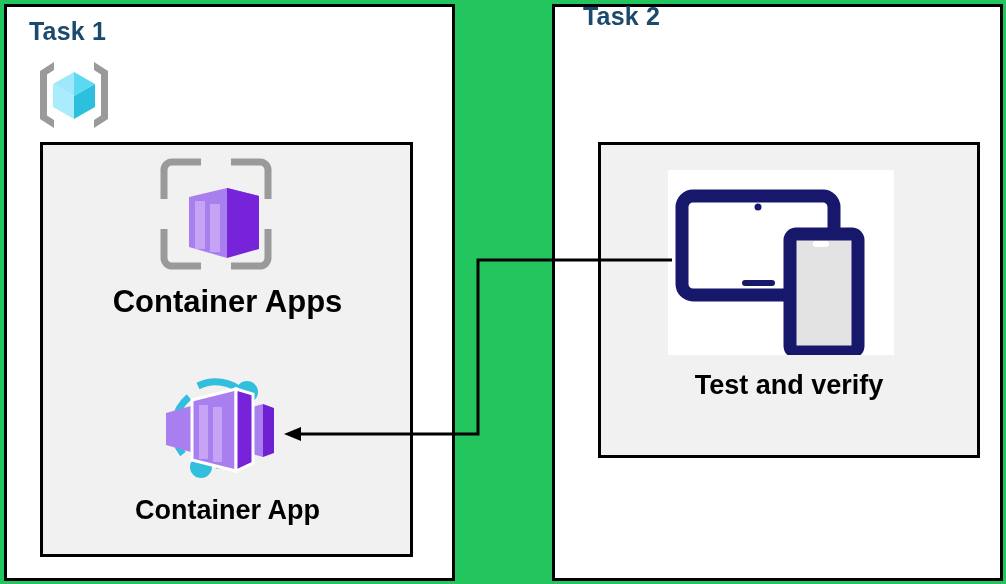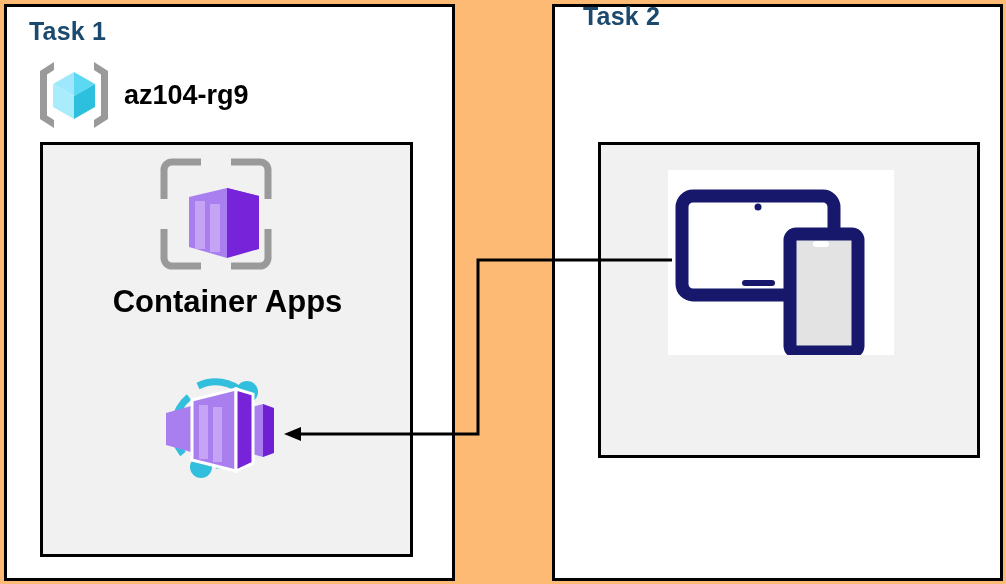--- a/index.html
+++ b/index.html
@@ -7,21 +7,21 @@
     padding: 0;
     background: #ffffff;
   }
   body {
     font-family: "Liberation Sans", sans-serif;
   }
   #canvas {
     position: relative;
     width: 1006px;
     height: 584px;
-    background: #fdba74;
+    background: #22c55e;
     overflow: hidden;
   }
 
   
   .task-panel {
     position: absolute;
     background: #ffffff;
     border: 3px solid #000000;
     box-sizing: border-box;
   }
@@ -162,21 +162,20 @@
       <path d="M58 4 L72 13 L72 61 L58 70 L58 62 L65 57.5 L65 16.5 L58 12 Z" fill="#9a9a9a"></path>
 
       <path d="M38 14 L17 26 L38 38 L38 14 Z" fill="#9fe8fb"></path>
 
       <path d="M38 14 L59 26 L38 38 L38 14 Z" fill="#5cd9f2"></path>
 
       <path d="M17 26 L17 49 L38 61 L38 38 Z" fill="#a9ecfc"></path>
 
       <path d="M59 26 L59 49 L38 61 L38 38 Z" fill="#2cc0de"></path>
     </svg>
-    <div id="rg-label">az104-rg9</div>
   </div>
 
   <div id="cae-box" class="inner-box"></div>
 
   <svg id="cae-icon" viewBox="0 0 112 112">
     <g fill="none" stroke="#9a9a9a" stroke-width="7">
 
       <path d="M41 4 H12 A8 8 0 0 0 4 12 V41"></path>
 
       <path d="M71 4 H100 A8 8 0 0 1 108 12 V41"></path>
@@ -216,38 +215,40 @@
 
     <path d="M88 41 L88 80 L113 87 L113 34 Z" fill="#a97ff0"></path>
     <path d="M113 34 L124 38 L124 83 L113 87 Z" fill="#6f20d2"></path>
 
     <path d="M42 30 L42 90 L86 101 L86 19 Z" fill="#a97ff0" stroke="#ffffff" stroke-width="3"></path>
     <rect x="49" y="35" width="9" height="54" fill="#c5a4f6"></rect>
     <rect x="63" y="37" width="9" height="55" fill="#c5a4f6"></rect>
     <path d="M86 19 L103 24 L103 93 L86 101 Z" fill="#7723d9" stroke="#ffffff" stroke-width="3"></path>
   </svg>
 
+  <div id="ca-label">Container App</div>
 
   <div id="task2-panel" class="task-panel"></div>
 
   <div id="task2-title" class="task-title">Task 2</div>
 
   <div id="test-box" class="inner-box"></div>
 
   <div id="test-image">
     <svg id="test-icon" viewBox="0 0 226 185">
 
       <rect x="14" y="26" width="152" height="99" rx="11" ry="11" fill="#ffffff" stroke="#17186b" stroke-width="13"></rect>
       <circle cx="90" cy="37" r="3.5" fill="#17186b"></circle>
       <rect x="74" y="110" width="33" height="6" rx="3" fill="#17186b"></rect>
 
       <rect x="122" y="64" width="68" height="118" rx="6" ry="6" fill="#e3e3e3" stroke="#17186b" stroke-width="13"></rect>
       <rect x="145" y="71" width="16" height="6" rx="3" fill="#ffffff"></rect>
     </svg>
   </div>
 
+  <div id="test-label">Test and verify</div>
 
   <svg id="connector" viewBox="0 0 1006 584">
     <path d="M672 260 L478 260 L478 434 L296 434" fill="none" stroke="#000000" stroke-width="3"></path>
     <path d="M284 434 L301 427 L301 441 Z" fill="#000000"></path>
   </svg>
 
 </div>
 
 </body></html>

